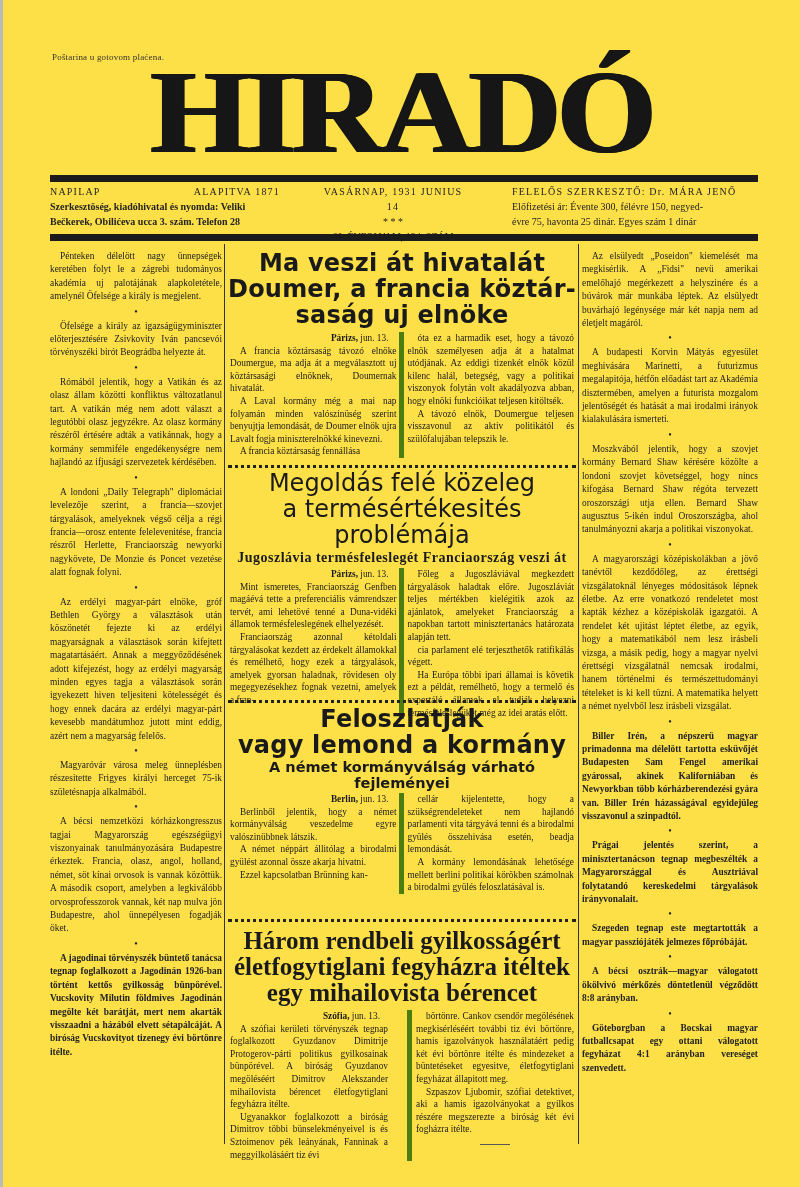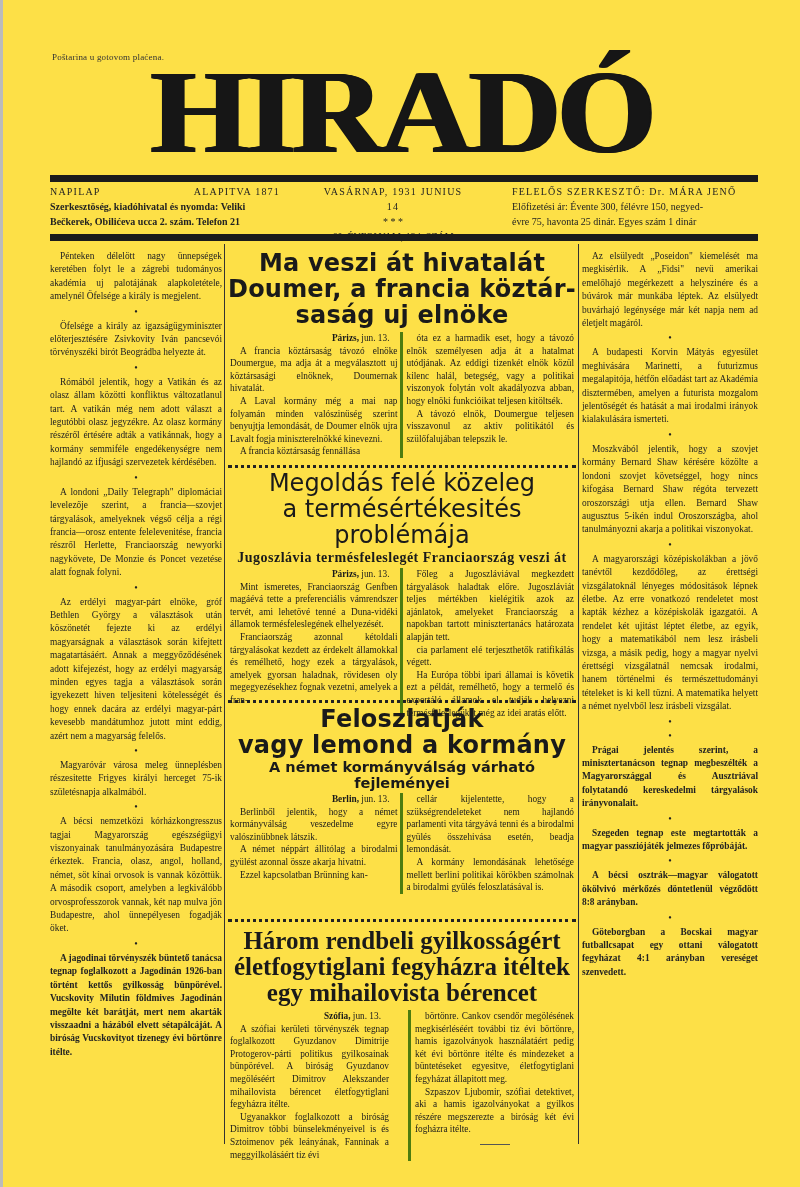--- a/index.html
+++ b/index.html
@@ -28,21 +28,21 @@
   .col-left{left:50px;top:250px;width:172px;}
   .col-right{left:582px;top:250px;width:176px;}
   .center{position:absolute;left:228px;width:348px;}
   .hl1{font-family:"DejaVu Sans","Liberation Sans",sans-serif;font-weight:900;font-size:24px;line-height:26px;text-align:center;margin:0;letter-spacing:0.2px;}
   .hl2{font-family:"DejaVu Sans","Liberation Sans",sans-serif;font-weight:normal;font-size:24px;line-height:26px;text-align:center;margin:0;}
   .hl3{font-family:"Liberation Serif",serif;font-weight:bold;font-size:25px;line-height:26px;text-align:center;margin:0;}
   .sub{font-family:"Liberation Serif",serif;font-weight:bold;font-size:14px;text-align:center;margin:2px 0 2px;letter-spacing:0.5px;}
   .sub2{font-family:"DejaVu Sans",sans-serif;font-weight:900;font-size:14.5px;text-align:center;margin:1px 0 2px;}
   .twocol{display:flex;gap:0;font-size:9.3px;line-height:12.6px;text-align:justify;}
   .twocol .c{width:172px;padding:0 2px;}
-  .twocol .c + .c{border-left:3px solid #4d7c0f;padding-left:4px;}
+  .twocol .c + .c{border-left:5px solid #4d7c0f;padding-left:4px;}
   .twocol p{margin:0;text-indent:10px;}
   .dateline{text-align:right;padding-right:8px;}
   .dateline b{font-weight:bold;}
   .dotted{height:0;border-top:3px dotted #222;margin:3px 0;}
   .endmark{width:30px;border-top:1px solid #555;margin:8px auto 0;}
 </style>
 </head>
 <body>
 
 <div class="page">
@@ -52,21 +52,21 @@
   <div class="masthead">HIRADÓ</div>
 
   <div class="rule r1"></div>
 
   <div class="info info-left">
     <div class="row">
       <span class="cap">NAPILAP</span>
       <span class="cap">ALAPITVA 1871</span>
     </div>
     <div class="b">Szerkesztöség, kiadóhivatal és nyomda: Veliki</div>
-    <div class="b">Bečkerek, Obilićeva ucca 2. szám. Telefon 21</div>
+    <div class="b">Bečkerek, Obilićeva ucca 3. szám. Telefon 28</div>
   </div>
 
   <div class="info info-mid">
     <div class="cap">VASÁRNAP, 1931 JUNIUS 14</div>
     <div>* * *</div>
     <div>60. ÉVFOLYAM, 134. SZÁM</div>
   </div>
 
   <div class="info info-right">
     <div class="cap">FELELŐS SZERKESZTŐ: Dr. MÁRA JENŐ</div>
@@ -183,20 +183,21 @@
 
   <div class="col col-right">
     <p>Az elsülyedt „Poseidon" kiemelését ma megkisérlik. A „Fidsi" nevü amerikai emelőhajó megérkezett a helyszinére és a búvárok már munkába léptek. Az elsülyedt buvárhajó legénysége már két napja nem ad életjelt magáról.</p>
     <div class="dot">•</div>
     <p>A budapesti Korvin Mátyás egyesület meghivására Marinetti, a futurizmus megalapitója, hétfőn előadást tart az Akadémia disztermében, amelyen a futurista mozgalom jelentőségét és hatását a mai irodalmi irányok kialakulására ismerteti.</p>
     <div class="dot">•</div>
     <p>Moszkvából jelentik, hogy a szovjet kormány Bernard Shaw kérésére közölte a londoni szovjet követséggel, hogy nincs kifogása Bernard Shaw régóta tervezett oroszországi utja ellen. Bernard Shaw augusztus 5-ikén indul Oroszországba, ahol tanulmányozni akarja a politikai viszonyokat.</p>
     <div class="dot">•</div>
     <p>A magyarországi középiskolákban a jövő tanévtől kezdődőleg, az érettségi vizsgálatoknál lényeges módositások lépnek életbe. Az erre vonatkozó rendeletet most kapták kézhez a középiskolák igazgatói. A rendelet két ujitást léptet életbe, az egyik, hogy a matematikából nem lesz irásbeli vizsga, a másik pedig, hogy a magyar nyelvi érettségi vizsgálatnál nemcsak irodalmi, hanem történelmi és természettudományi tételeket is ki kell tüzni. A matematika helyett a német nyelvből lesz irásbeli vizsgálat.</p>
     <div class="dot">•</div>
+    <p class="bold">Biller Irén, a népszerü magyar primadonna ma délelött tartotta esküvőjét Budapesten Sam Fengel amerikai gyárossal, akinek Kaliforniában és Newyorkban több kórházberendezési gyára van. Biller Irén házasságával egyidejüleg visszavonul a szinpadtól.</p>
     <div class="dot">•</div>
     <p class="bold">Prágai jelentés szerint, a minisztertanácson tegnap megbeszélték a Magyarországgal és Ausztriával folytatandó kereskedelmi tárgyalások irányvonalait.</p>
     <div class="dot">•</div>
     <p class="bold">Szegeden tegnap este megtartották a magyar passziójáték jelmezes főpróbáját.</p>
     <div class="dot">•</div>
     <p class="bold">A bécsi osztrák—magyar válogatott ökölvivó mérkőzés döntetlenül végződött 8:8 arányban.</p>
     <div class="dot">•</div>
     <p class="bold">Göteborgban a Bocskai magyar futballcsapat egy ottani válogatott fegyházat 4:1 arányban vereséget szenvedett.</p>
   </div>
 </div>

